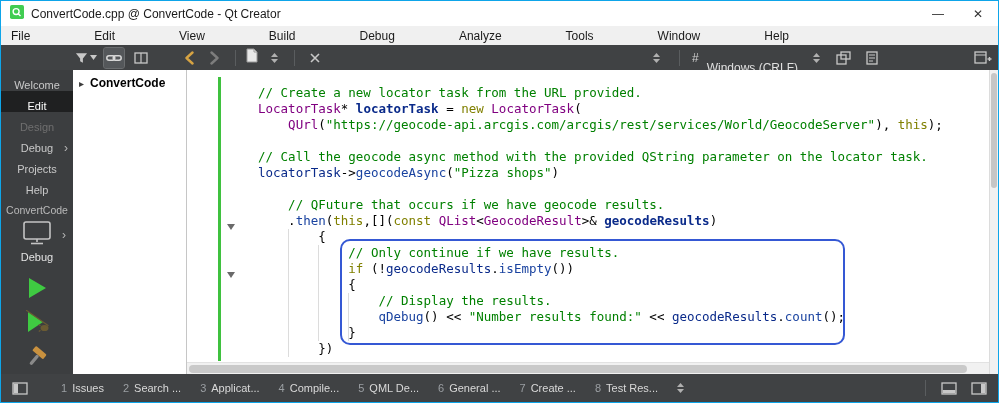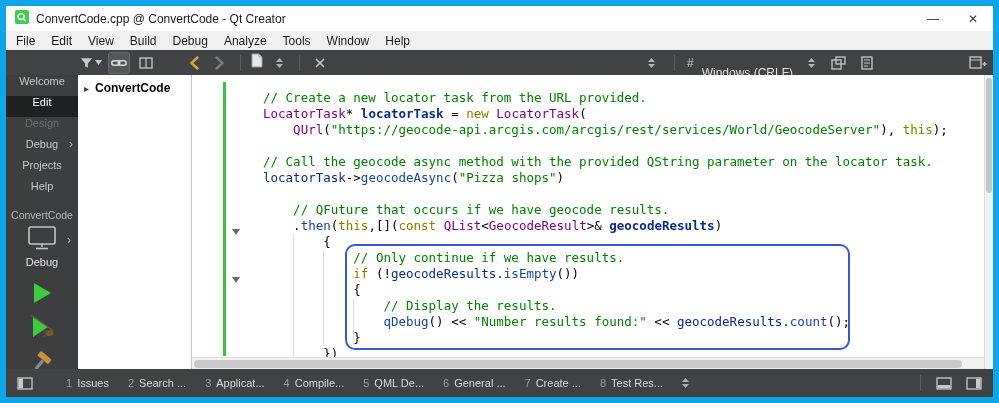--- a/index.html
+++ b/index.html
@@ -1,28 +1,28 @@
 <!DOCTYPE html>
 <html style="--toolbar-bg: #404244; --sidebar-bg: #3c3e40; --selected-mode-bg: #1f2021; --statusbar-bg: #404244; --comment: #008000; --string: #008000; --keyword: #808000; --type: #800080; --variable: #0a2a8a; --function: #1a43a0; --annotation-blue: #3558d4; --run-green: #3fca42; --back-arrow-gold: #d6a343; --vcs-green: #3fc13f;"><head>
 <meta charset="utf-8">
 <style>
   *{margin:0;padding:0;box-sizing:border-box;}
   html,body{width:999px;height:403px;overflow:hidden;}
   body{font-family:"Liberation Sans",sans-serif;background:#fff;}
 
-  .window{width:999px;height:403px;border:6px solid #0ea5e9;display:flex;flex-direction:column;background:#fff;}
+  .window{width:999px;height:403px;border:1px solid #0ea5e9;display:flex;flex-direction:column;background:#fff;}
 
   
   .titlebar{height:25px;display:flex;align-items:center;gap:7px;padding-left:9px;background:#ffffff;flex:0 0 auto;}
   .titlebar .title{font-size:12px;color:#1a1a1a;}
   .win-controls{margin-left:auto;display:flex;height:100%;}
   .win-btn{width:40px;display:flex;align-items:center;justify-content:center;font-size:12px;color:#333;}
 
   
-  .menubar{height:19px;background:#f0f0f0;display:flex;align-items:center;padding-left:2px;flex:0 0 auto;}
+  .menubar{height:19px;background:#f0f0f0;display:flex;align-items:center;padding-left:2px;flex:0 0 auto;gap:48px;}
   .menu-item{font-size:12px;color:#1a1a1a;padding:0 8px;}
 
   
   .toolbar{height:25px;background:var(--toolbar-bg);display:flex;align-items:center;position:relative;flex:0 0 auto;}
   .tb-group{display:flex;align-items:center;}
   .panel-tools{margin-left:74px;gap:7px;}
   .nav-tools{margin-left:28px;gap:6px;}
   .tb-btn{height:20px;min-width:20px;display:flex;align-items:center;justify-content:center;gap:2px;border-radius:2px;}
   .tb-btn.active{background:#54575a;outline:1px solid #6a6d6f;}
   .tb-sep{width:1px;height:16px;background:#5a5d5f;margin:0 4px;}
@@ -30,21 +30,21 @@
   .right-tools{margin-left:auto;margin-right:116px;gap:8px;}
   .hash{color:#cfcfcf;font-size:12px;}
   .encoding{color:#e0e0e0;font-size:12px;margin-top:20px;}
   .tb-far{position:absolute;right:5px;top:0;height:100%;display:flex;align-items:center;}
 
   
   .main{flex:1;display:flex;min-height:0;}
 
   
   .mode-sidebar{width:72px;background:var(--sidebar-bg);flex:0 0 auto;display:flex;flex-direction:column;}
-  .mode-item{height:21px;display:flex;align-items:flex-start;justify-content:center;color:#c9c9c9;font-size:11px;position:relative;}
+  .mode-item{height:21px;display:flex;align-items:flex-end;justify-content:center;color:#c9c9c9;font-size:11px;position:relative;}
   .mode-item.selected{background:var(--selected-mode-bg);color:#ffffff;}
   .mode-item.disabled{color:#6f6f6f;}
   .mode-arrow{position:absolute;right:5px;color:#b5b5b5;font-size:12px;line-height:1;}
   .kit-project{margin-top:8px;text-align:center;color:#b9b9b9;font-size:10.5px;}
   .kit-device{margin-top:7px;display:flex;align-items:center;justify-content:center;position:relative;height:24px;}
   .kit-device .mode-arrow{right:7px;}
   .kit-config{margin-top:4px;text-align:center;color:#e3e3e3;font-size:11px;}
   .run-btn{margin:13px auto 0;width:22px;height:24px;}
   .run-btn.second{margin-top:10px;}
   .build-btn{margin:11px auto 0;width:24px;height:24px;}

